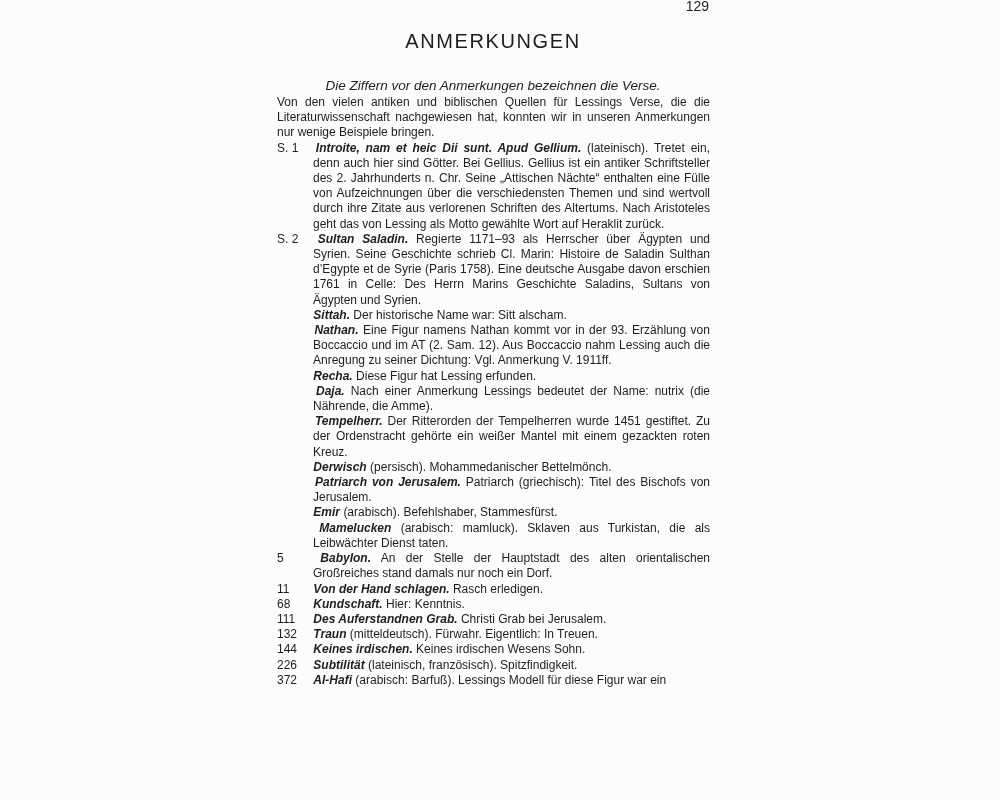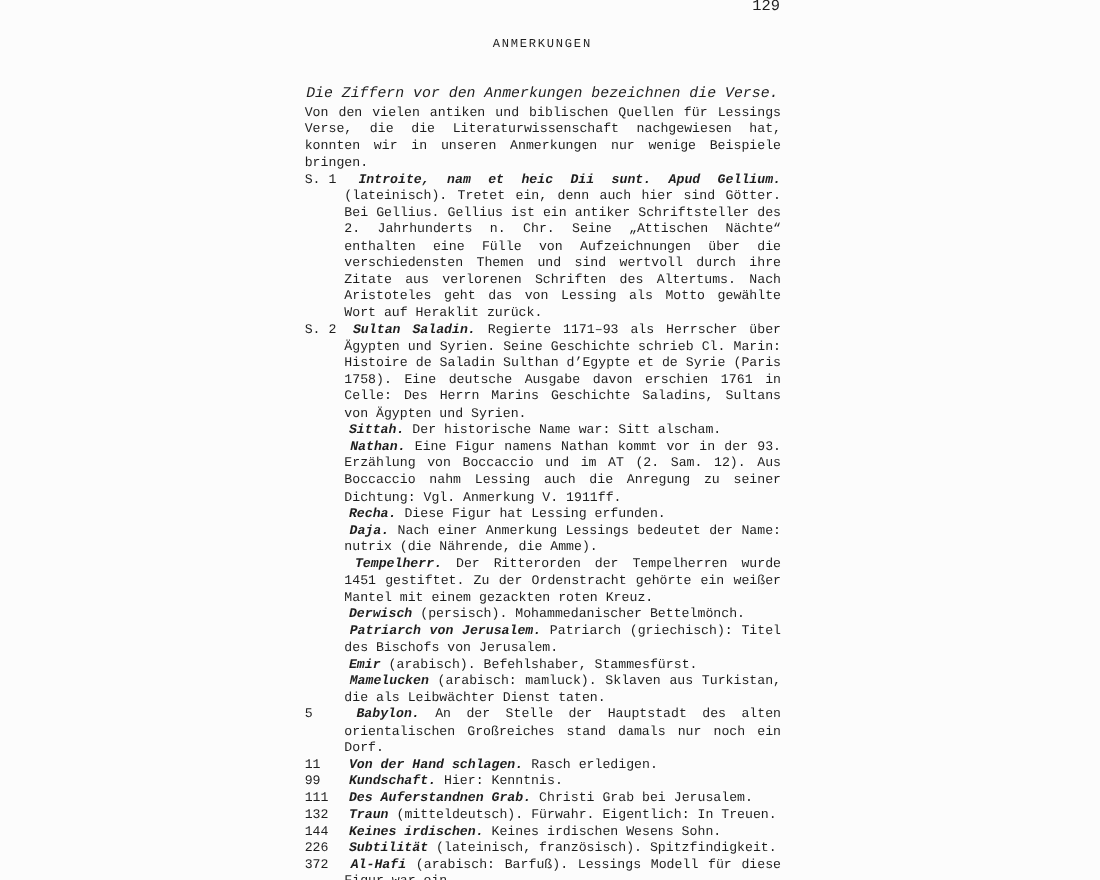--- a/index.html
+++ b/index.html
@@ -8,38 +8,38 @@
   }
   html, body { margin: 0; padding: 0; }
   body { background: #ffffff; }
   .page {
     position: relative;
     width: 1000px;
     height: 800px;
     background: var(--paper);
     overflow: hidden;
     color: var(--ink);
-    font-family: Liberation Mono, monospace;
+    font-family: Liberation Sans, sans-serif;
   }
   .page-number {
     position: absolute;
     top: -2px;
     left: 277px;
     width: 432px;
     text-align: right;
     font-size: 14px;
     line-height: 17px;
   }
   .title {
     position: absolute;
     top: 33px;
     left: 277px;
     width: 432px;
     text-align: center;
-    font-size: 11px;
+    font-size: 20px;
     letter-spacing: 1.6px;
     line-height: 16px;
   }
   .subtitle {
     position: absolute;
     top: 78px;
     left: 277px;
     width: 432px;
     text-align: center;
     font-style: italic;
@@ -104,21 +104,21 @@
   <p class="entry"><span class="ref"></span> <span class="lemma">Patriarch von Jerusalem.</span> <span class="etext">Patriarch (griechisch): Titel des Bischofs von Jerusalem.</span></p>
 
   <p class="entry"><span class="ref"></span> <span class="lemma">Emir</span> <span class="etext">(arabisch). Befehlshaber, Stammesfürst.</span></p>
 
   <p class="entry"><span class="ref"></span> <span class="lemma">Mamelucken</span> <span class="etext">(arabisch: mamluck). Sklaven aus Turkistan, die als Leibwächter Dienst taten.</span></p>
 
   <p class="entry"><span class="ref">5</span> <span class="lemma">Babylon.</span> <span class="etext">An der Stelle der Hauptstadt des alten orientalischen Großreiches stand damals nur noch ein Dorf.</span></p>
 
   <p class="entry"><span class="ref">11</span> <span class="lemma">Von der Hand schlagen.</span> <span class="etext">Rasch erledigen.</span></p>
 
-  <p class="entry"><span class="ref">99</span> <span class="lemma">Kundschaft.</span> <span class="etext">Hier: Kenntnis.</span></p>
+  <p class="entry"><span class="ref">68</span> <span class="lemma">Kundschaft.</span> <span class="etext">Hier: Kenntnis.</span></p>
 
   <p class="entry"><span class="ref">111</span> <span class="lemma">Des Auferstandnen Grab.</span> <span class="etext">Christi Grab bei Jerusalem.</span></p>
 
   <p class="entry"><span class="ref">132</span> <span class="lemma">Traun</span> <span class="etext">(mitteldeutsch). Fürwahr. Eigentlich: In Treuen.</span></p>
 
   <p class="entry"><span class="ref">144</span> <span class="lemma">Keines irdischen.</span> <span class="etext">Keines irdischen Wesens Sohn.</span></p>
 
   <p class="entry"><span class="ref">226</span> <span class="lemma">Subtilität</span> <span class="etext">(lateinisch, französisch). Spitzfindigkeit.</span></p>
 
 

